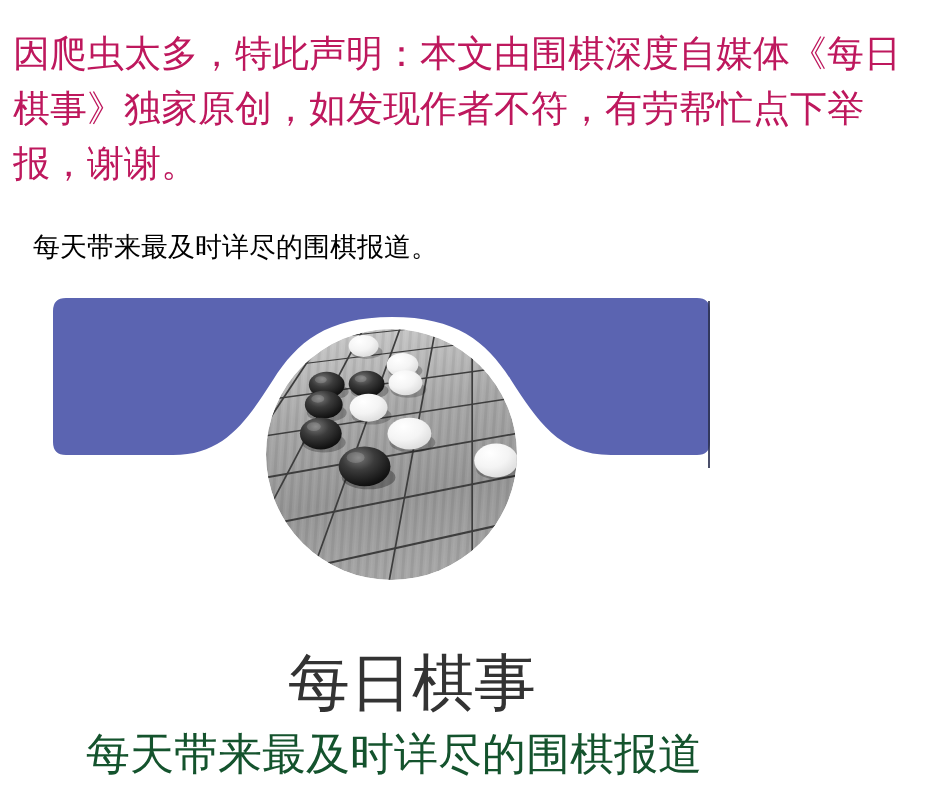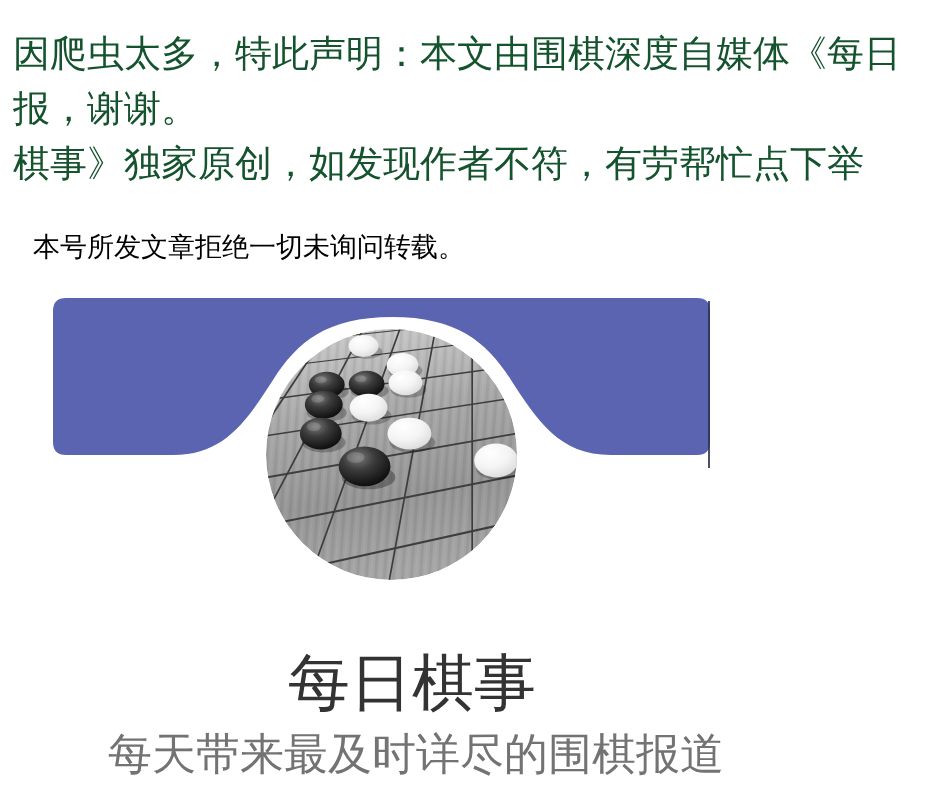--- a/index.html
+++ b/index.html
@@ -6,21 +6,21 @@
   .page{
     position:relative;
     width:930px;height:790px;
     background:#ffffff;
     overflow:hidden;
     font-family:"Liberation Sans",sans-serif;
   }
   
   .notice{
     position:absolute;left:13px;top:26px;
-    color:#14532d;
+    color:#be185d;
     font-family:"Liberation Serif","DejaVu Serif",serif;
     font-size:37px;line-height:55px;
     letter-spacing:0px;
   }
   .notice-line{white-space:nowrap;}
   
   .reprint{
     position:absolute;left:33px;top:228px;
     color:#000;
     font-family:"Liberation Sans","DejaVu Sans",sans-serif;
@@ -58,25 +58,25 @@
     white-space:nowrap;
   }
 </style>
 </head>
 <body>
 
 <div class="page">
 
   <div class="notice">
     <div class="notice-line">因爬虫太多，特此声明：本文由围棋深度自媒体《每日</div>
+    <div class="notice-line">棋事》独家原创，如发现作者不符，有劳帮忙点下举</div>
     <div class="notice-line">报，谢谢。</div>
-    <div class="notice-line">棋事》独家原创，如发现作者不符，有劳帮忙点下举</div>
   </div>
 
-  <div class="reprint">本号所发文章拒绝一切未询问转载。</div>
+  <div class="reprint">每天带来最及时详尽的围棋报道。</div>
 
   <div class="banner">
 
     <svg class="banner-shape-svg" width="657" height="172" viewBox="0 0 657 172">
       <path d="M 13,0 L 644,0 Q 657,0 657,13 L 657,144 Q 657,157 644,157
                L 558,157
                C 506,157 484,122 458,82
                C 434,44 404,19 339,19
                C 274,19 244,44 220,82
                C 194,122 172,157 120,157
@@ -188,15 +188,15 @@
               <ellipse cx="99" cy="138" rx="26" ry="20" fill="url(#stoneB)"></ellipse>
               <ellipse cx="90" cy="129" rx="9" ry="5.5" fill="#ffffff" opacity="0.16"></ellipse>
             </g>
           </g>
         </g>
       </svg>
     </div>
   </div>
 
   <div class="account-title" style="color: rgb(51, 51, 51); margin-left: 20px;">每日棋事</div>
-  <div class="account-subtitle" style="color: #737373; margin-left: 22px;">每天带来最及时详尽的围棋报道</div>
+  <div class="account-subtitle" style="color: #14532d;">每天带来最及时详尽的围棋报道</div>
 
 </div>
 
 </body></html>

